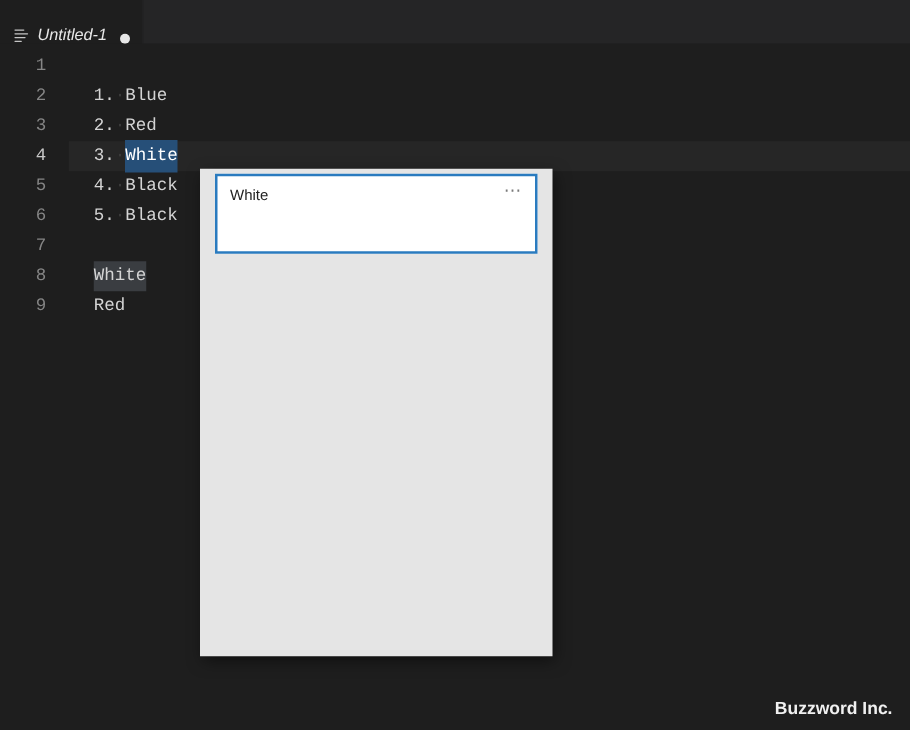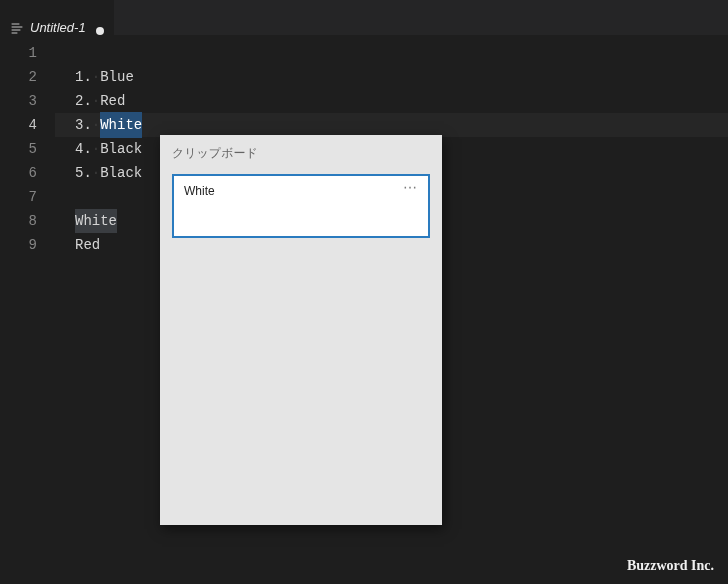--- a/index.html
+++ b/index.html
@@ -119,21 +119,20 @@
       line-height: 1;
       cursor: pointer;
     }
     .watermark {
       position: absolute;
       right: 14px;
       bottom: 10px;
       color: #f0f0f0;
       font-weight: 600;
       font-size: 14px;
-      font-family: Liberation Serif, serif;
     }
   </style>
 </head>
 <body>
 
 <div class="tab-bar">
   <div class="tab">
     <span class="icon">
       <svg width="14" height="14" viewBox="0 0 14 14">
         <g stroke="#c5c5c5" stroke-width="1" fill="none" stroke-linecap="round">
@@ -168,20 +167,19 @@
       <div class="line current-line"><span>3.</span><span class="ws-dot">·</span><span class="sel">White</span></div>
       <div class="line"><span>4.</span><span class="ws-dot">·</span><span>Black</span></div>
       <div class="line"><span>5.</span><span class="ws-dot">·</span><span>Black</span></div>
       <div class="line"><span></span></div>
       <div class="line"><span class="wh">White</span></div>
       <div class="line"><span>Red</span></div>
     </div>
 </div>
 
 <div class="clipboard-panel">
-  <div class="clipboard-title">クリップボード</div>
   <div class="clip-item">
     <span>White</span>
     <span class="clip-more">⋯</span>
   </div>
 </div>
 
 <div class="watermark">Buzzword Inc.</div>
 
 </body></html>

